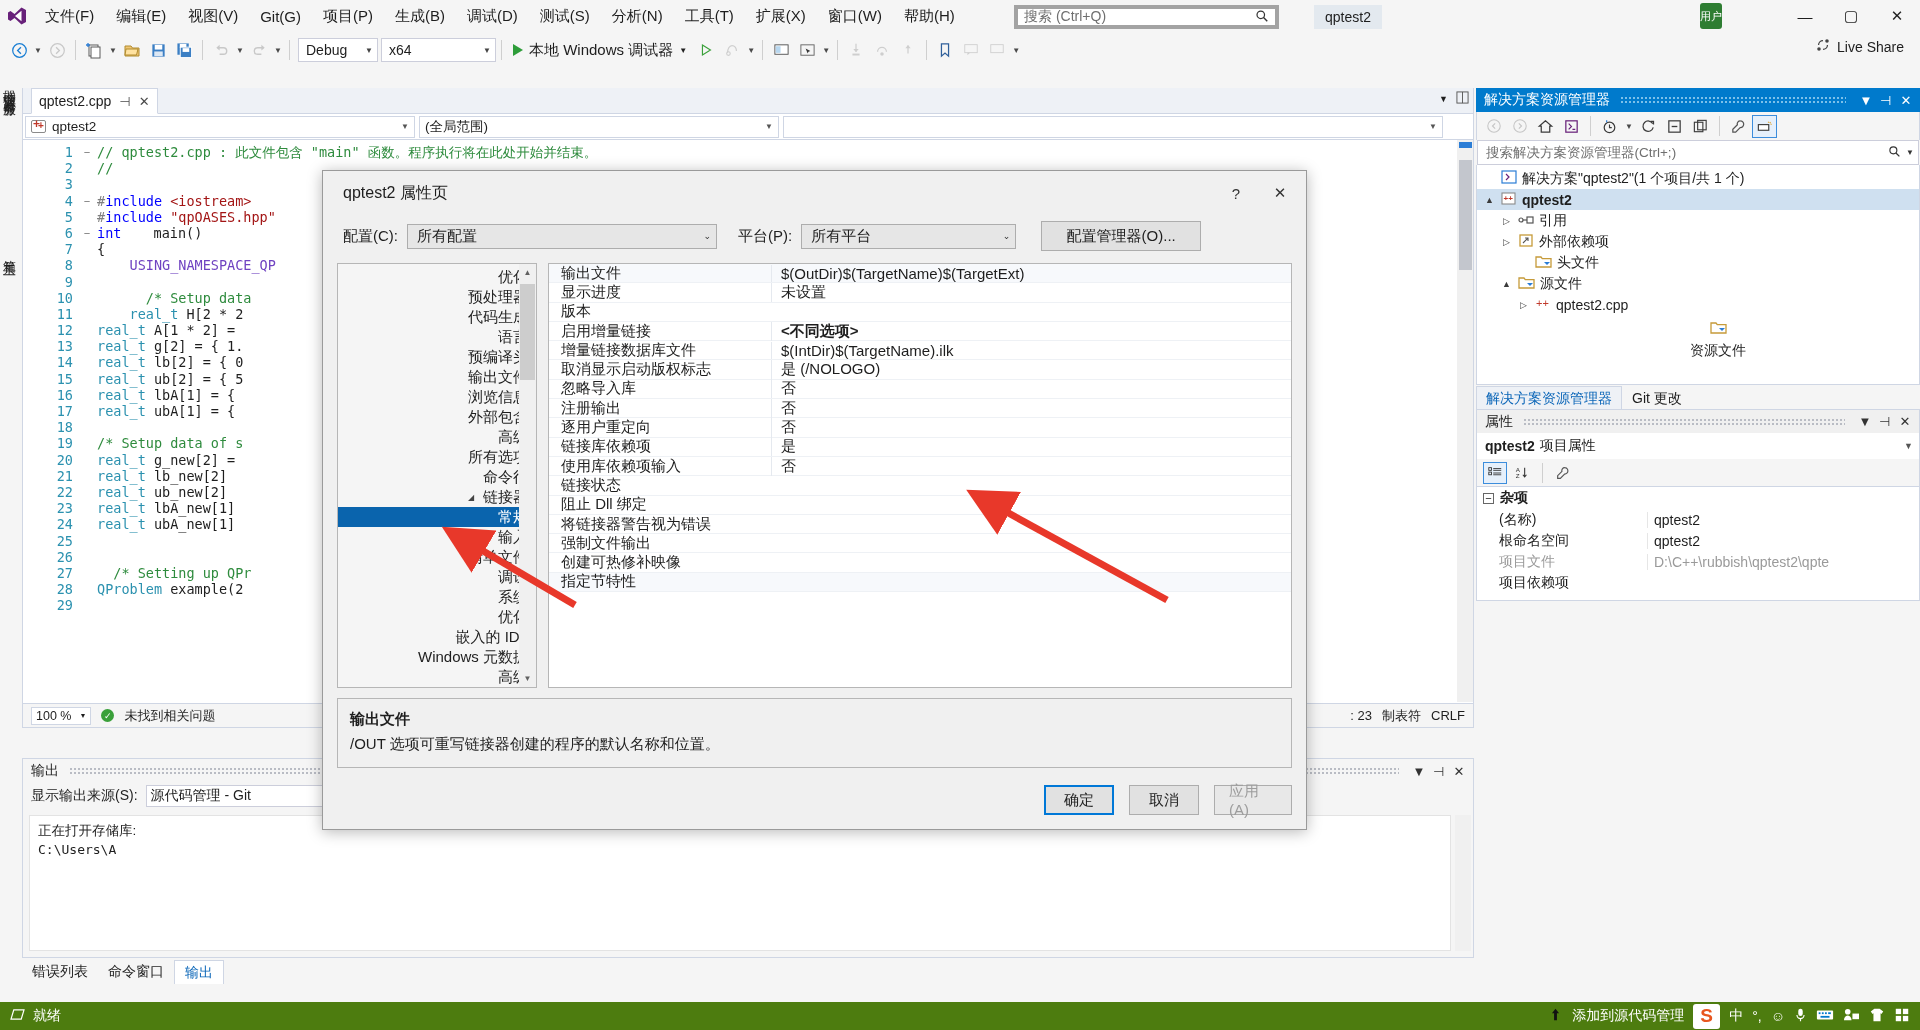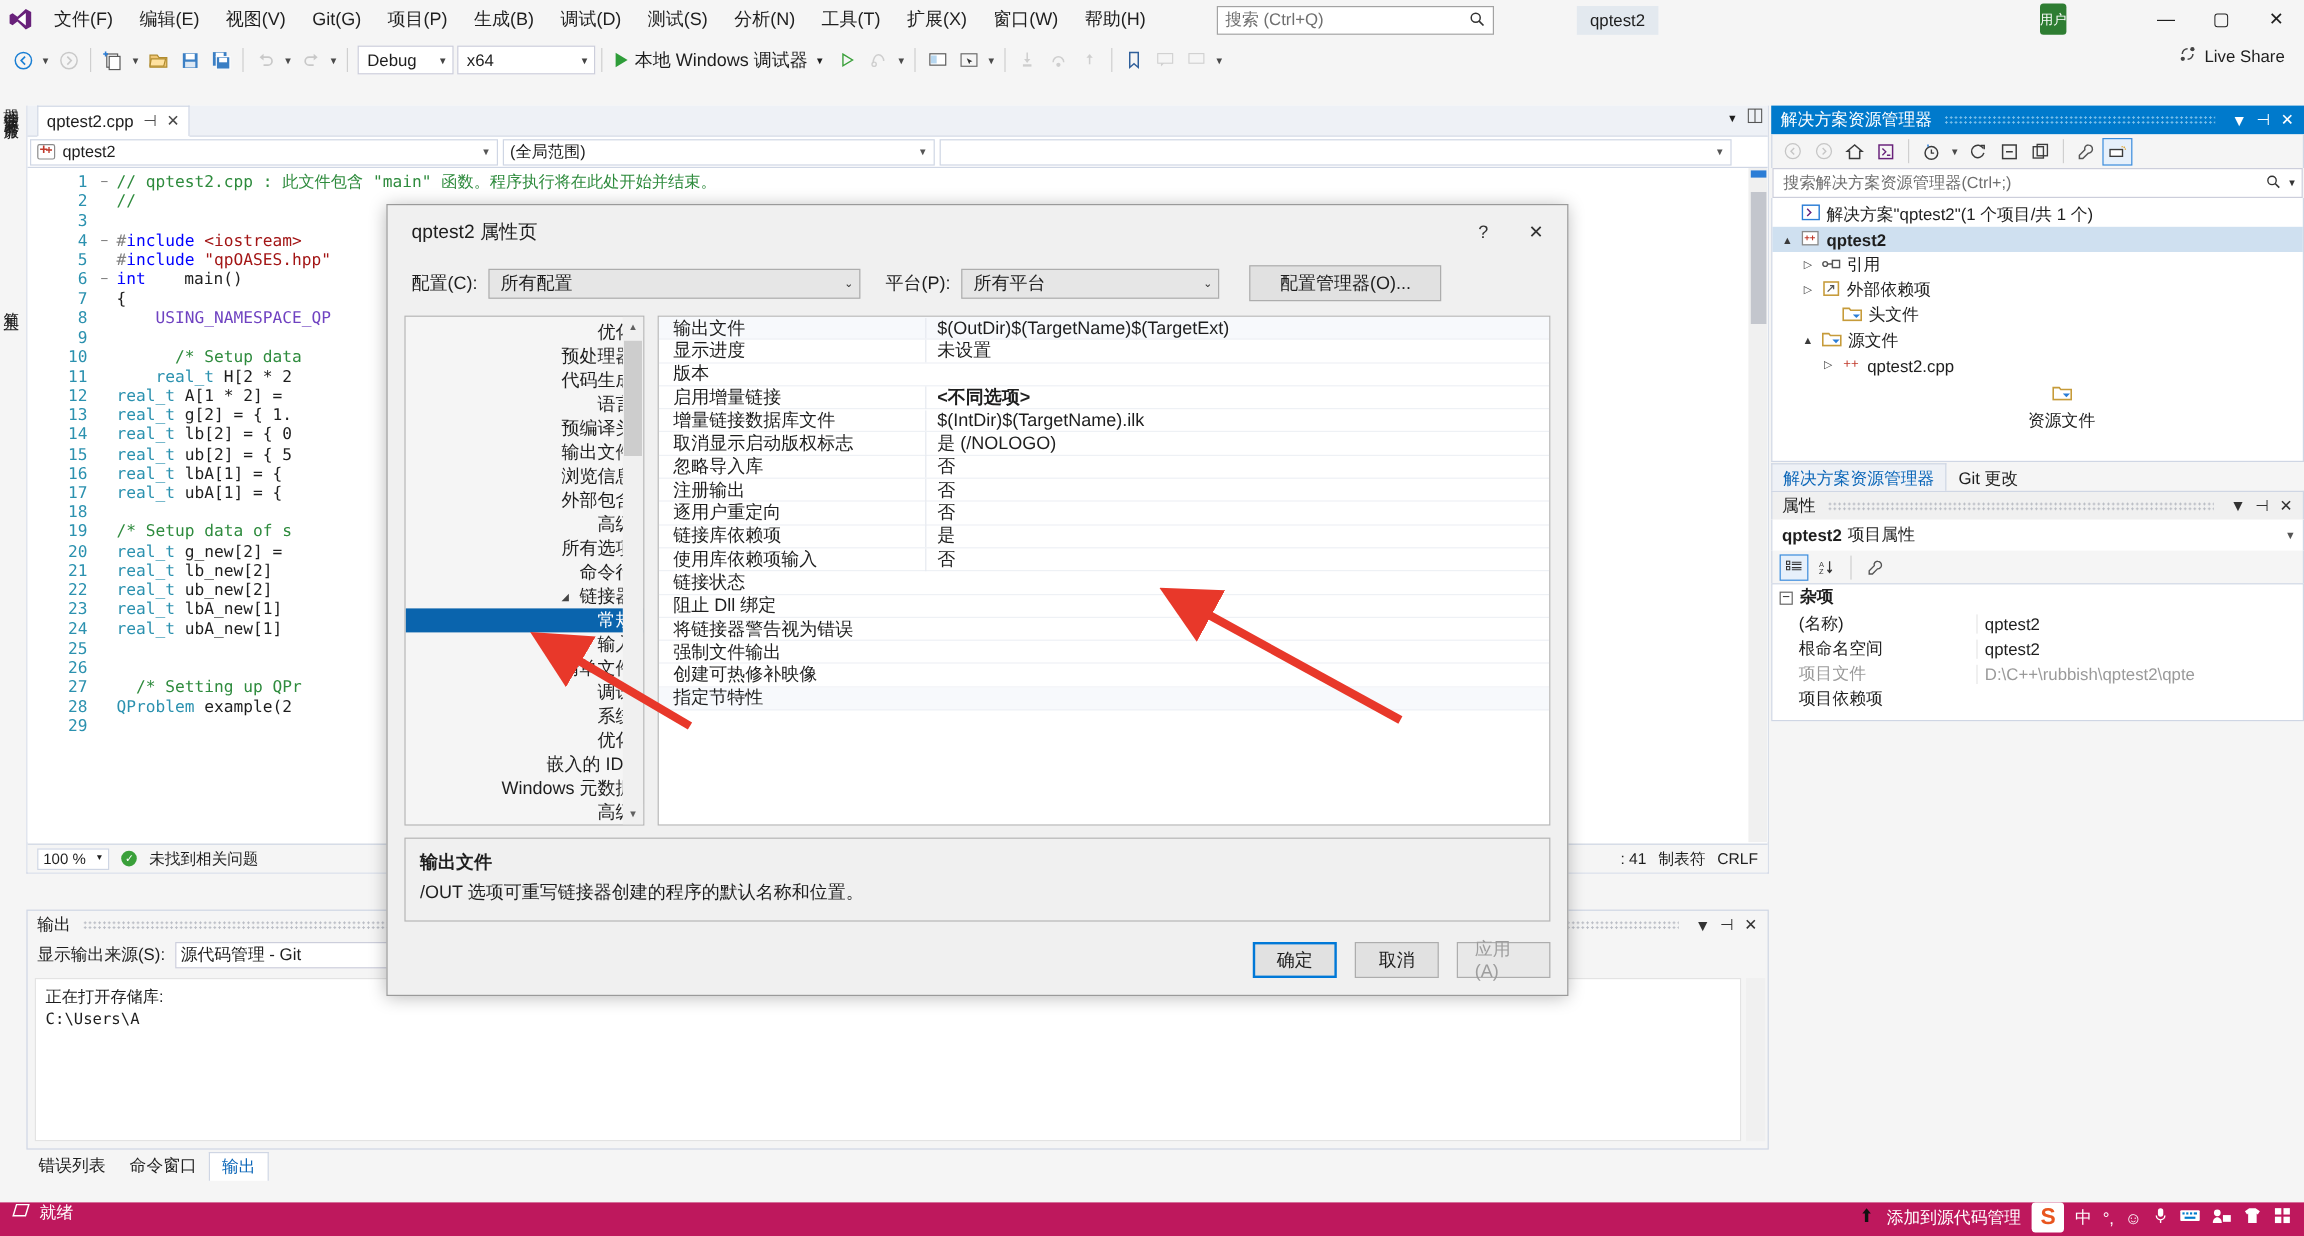--- a/index.html
+++ b/index.html
@@ -6,22 +6,22 @@
   html,body { width:1920px; height:1030px; overflow:hidden;
     font-family:"Liberation Sans","DejaVu Sans",sans-serif; font-size:15px; color:#1e1e1e;
     background:#f5f5f5; -webkit-font-smoothing:antialiased; }
   #app { position:relative; width:1920px; height:1030px; background:#f5f5f5; }
 
   
   .menubar { position:absolute; left:0; top:0; width:1920px; height:32px; background:#f5f5f5;
       display:flex; align-items:center; }
   .vs-logo { width:34px; height:32px; display:flex; align-items:center; justify-content:center; }
   .menubar .mi { padding:4px 11px; font-size:15px; color:#1e1e1e; white-space:nowrap; }
-  .qsearch { position:absolute; left:1014px; top:5px; width:231px; height:24px; background:#fff;
-      border:1px solid #a3a3a3; display:flex; align-items:center; padding:0 6px; font-size:14px; color:#6f6f6f;}
+  .qsearch { position:absolute; left:1014px; top:5px; width:265px; height:24px; background:#fff;
+      border:4px solid #a3a3a3; display:flex; align-items:center; padding:0 6px; font-size:14px; color:#6f6f6f;}
   .qsearch .txt { flex:1; }
   .proj-chip { position:absolute; left:1314px; top:5px; height:24px; padding:2px 11px; background:#e3e9ef;
       display:flex; align-items:center; font-size:14px; color:#1e1e1e; }
   .win-ctrl { position:absolute; right:0; top:0; height:32px; display:flex; align-items:center; }
   .win-ctrl .wb { width:46px; height:32px; display:flex; align-items:center; justify-content:center; font-size:15px;}
   .acct { position:absolute; right:196px; top:4px; width:26px; height:24px; display:flex; align-items:center; justify-content:center;}
   .acct-badge { width:22px; height:26px; border-radius:3px; background:#2e7d32; color:#fff; font-size:11px;
       display:flex; align-items:center; justify-content:center;}
 
   
@@ -129,22 +129,22 @@
   .ptb { width:24px;height:22px;display:flex;align-items:center;justify-content:center;color:#333; }
   .ptb.sel { border:1px solid #3c8ddc; background:#e6f0fb; }
   .prop-grid { background:#fff; border:1px solid #cfd6e4; height:115px; font-size:14px; }
   .pg-cat { display:flex; align-items:center; gap:6px; height:22px; padding-left:6px; font-weight:bold; }
   .pg-row { display:flex; height:21px; align-items:center; }
   .pg-k { width:170px; padding-left:22px; }
   .pg-v { flex:1; padding-left:6px; border-left:1px solid #e6e6e6; overflow:hidden; white-space:nowrap; }
   .pg-row.dim .pg-k, .pg-row.dim .pg-v { color:#9a9a9a; }
 
   
-  .statusbar { position:absolute; left:0; bottom:0; width:1920px; height:28px; background:#be185d;
-      color:#fff; display:flex; align-items:flex-start; font-size:14px; padding:0 10px; }
+  .statusbar { position:absolute; left:0; bottom:0; width:1920px; height:28px; background:#4d7c0f;
+      color:#fff; display:flex; align-items:center; font-size:14px; padding:0 10px; }
   .sb-right { margin-left:auto; display:flex; align-items:center; gap:9px; }
   .sogou { width:27px;height:25px;background:#fff;border-radius:3px;display:flex;align-items:center;
       justify-content:center;color:#e8561f;font-weight:bold;font-size:19px; }
 
   
   .dlg { position:absolute; left:322px; top:170px; width:985px; height:660px; background:#f0f0f0;
       border:1px solid #9a9a9a; box-shadow:0 2px 14px rgba(0,0,0,.28); }
   .dlg-title { height:44px; display:flex; align-items:center; padding:0 4px 0 20px; font-size:16px; }
   .dlg-title .t { flex:1; }
   .dlg-btn { width:44px;height:32px;display:flex;align-items:center;justify-content:center;font-size:15px;color:#333;}
@@ -488,21 +488,21 @@
       </div>
     </div>
 
     <div class="editor-status">
       <div class="zoombox">
         <span>100 %</span>
         <span style="font-size:7px">▼</span>
       </div>
       <span class="ok-circle">✓</span>
       <span>未找到相关问题</span>
-      <span style="margin-left:auto">: 41</span>
+      <span style="margin-left:auto">: 23</span>
       <span>制表符</span>
       <span>CRLF</span>
     </div>
   </div>
 
   <div class="outpane">
     <div class="pane-head">
       <span>输出</span>
       <span class="dots"></span>
       <span class="pane-btn">▼</span>

